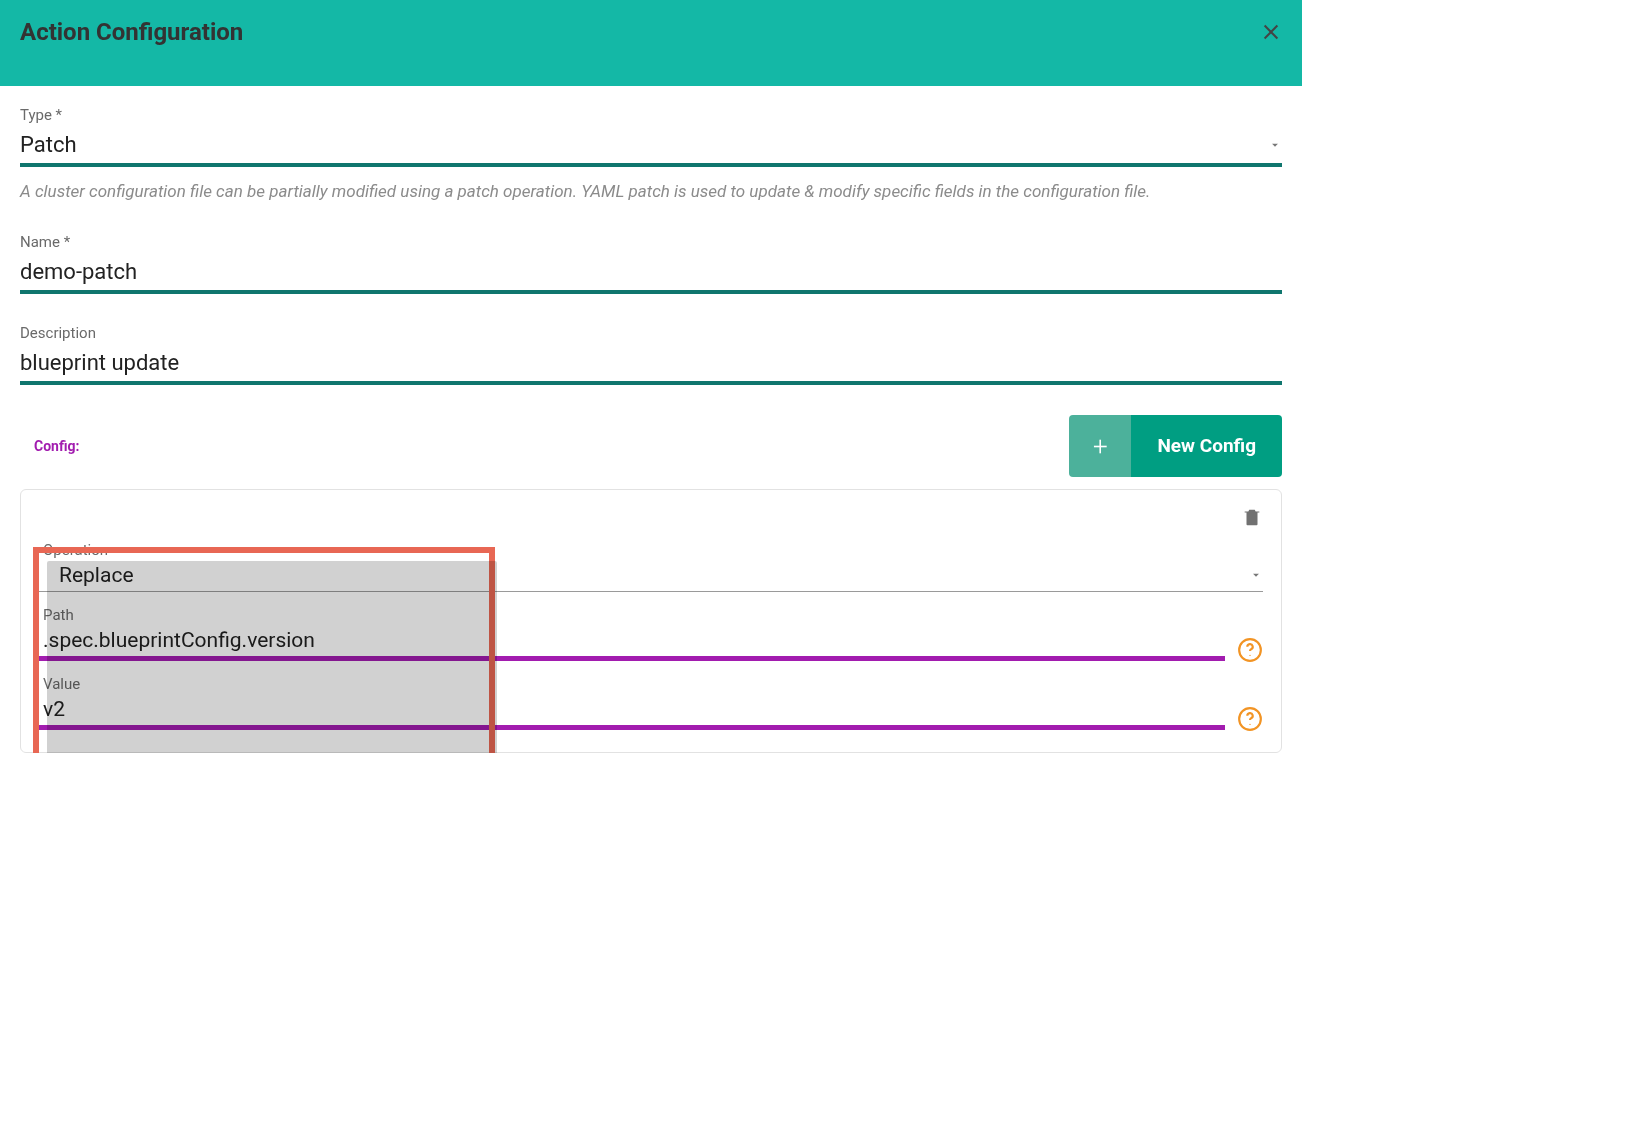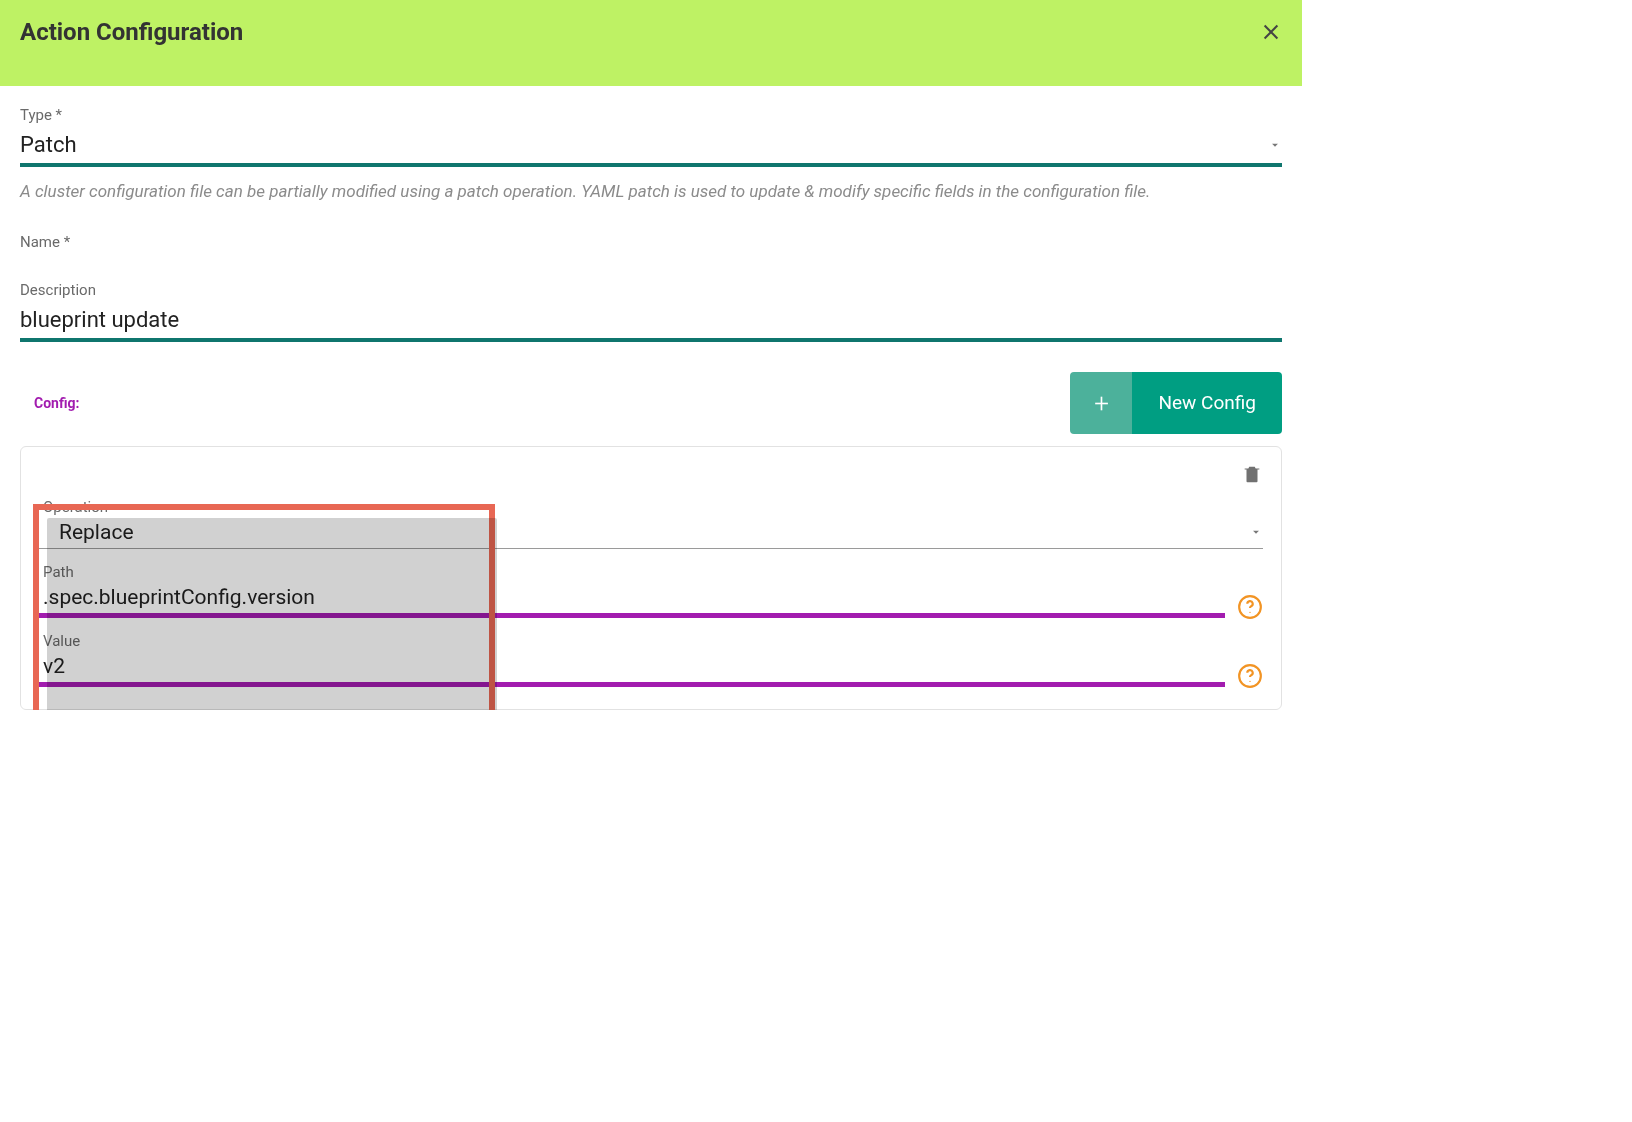--- a/index.html
+++ b/index.html
@@ -10,21 +10,21 @@
     body {
       font-family: -apple-system, BlinkMacSystemFont, "Segoe UI", Roboto, "Helvetica Neue", Arial, sans-serif;
       background: #ffffff;
       color: #333;
     }
     .dialog {
       width: 1302px;
       margin: 0;
     }
     .dialog-header {
-      background: #bef264;
+      background: #14b8a6;
       display: flex;
       justify-content: space-between;
       align-items: center;
       padding: 18px 20px 40px 20px;
     }
     .dialog-title {
       font-size: 24px;
       font-weight: 700;
       color: #333;
     }
@@ -118,21 +118,21 @@
       font-size: 26px;
       font-weight: 300;
     }
     .new-config-text {
       background: #009e82;
       color: #fff;
       padding: 0 26px;
       display: flex;
       align-items: center;
       font-size: 19px;
-      font-weight: 400;
+      font-weight: 700;
     }
     .config-card {
       border: 1px solid #e2e2e2;
       border-radius: 6px;
       padding: 16px 18px 22px 18px;
       position: relative;
     }
     .card-delete {
       position: absolute;
       top: 16px;
@@ -238,20 +238,23 @@
           <svg viewBox="0 0 24 24" fill="currentColor">
               <path d="M7 10l5 5 5-5z"></path>
             </svg>
         </div>
       </div>
     </div>
     <div class="helper-text">A cluster configuration file can be partially modified using a patch operation. YAML patch is used to update &amp; modify specific fields in the configuration file.</div>
 
     <div class="field">
       <label class="field-label">Name *</label>
+      <div class="field-input-wrap">
+        <input class="field-value" value="demo-patch" style="">
+      </div>
     </div>
 
     <div class="field">
       <label class="field-label">Description</label>
       <div class="field-input-wrap">
         <input class="field-value" value="blueprint update" style="">
       </div>
     </div>
 
     <div class="config-section">

